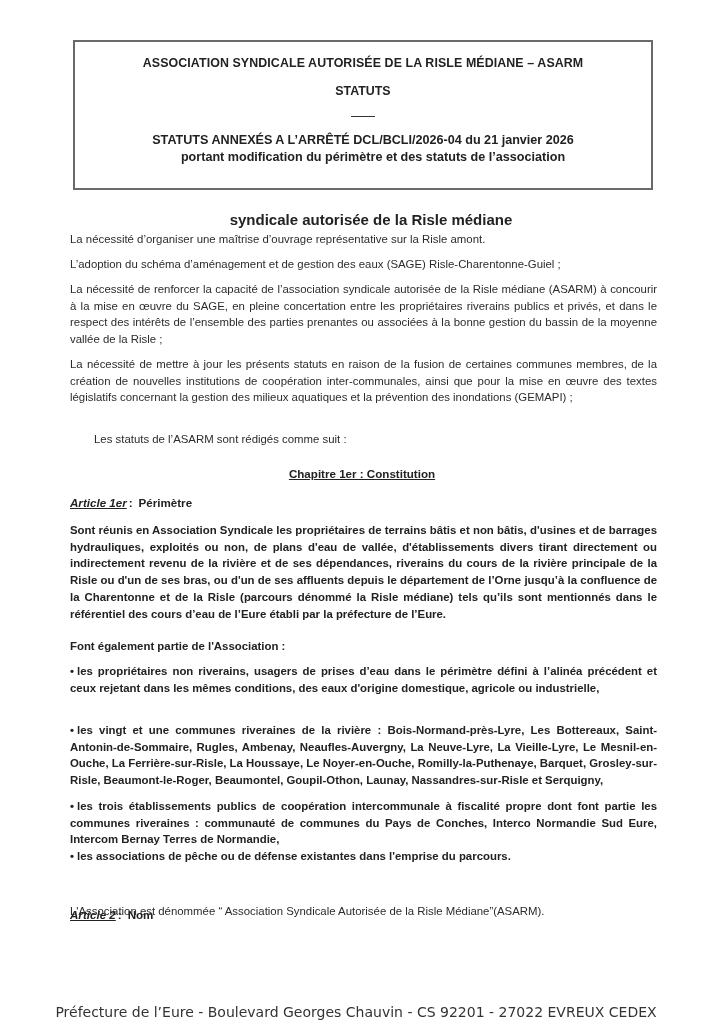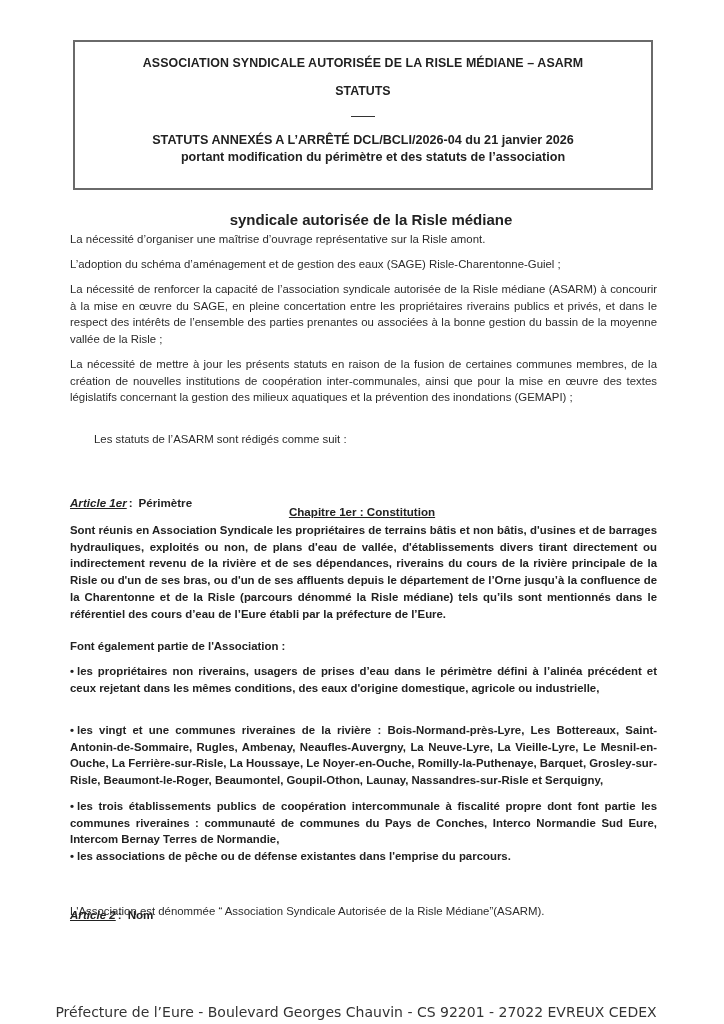--- a/index.html
+++ b/index.html
@@ -22,21 +22,21 @@
     .tb-line5 { position: absolute; left: 16px; right: 0; top: 125px; font-size: 15px; margin-top: 44px; }
 
     .body-text {
       position: absolute; left: 70px; width: 587px;
       font-size: 11.4px; line-height: 16.7px; color: #2b2b2b;
     }
     .just { text-align: justify; text-align-last: left; }
     .bold { font-weight: bold; color: #222; }
     .chapter {
       position: absolute; left: 0; width: 724px; text-align: center;
-      font-size: 11.6px; font-weight: bold; text-decoration: underline; color: #222; margin-top: 38px;
+      font-size: 11.6px; font-weight: bold; text-decoration: underline; color: #222;
     }
     .article {
       position: absolute; left: 70px; font-size: 11.6px; font-weight: bold; color: #222;
     }
     .article .art-num { font-style: italic; text-decoration: underline; }
     .article .art-sep { margin-left: 2px; }
     .article .art-title { margin-left: 6px; }
     .footer {
       position: absolute; left: 0; width: 712px; text-align: center;
       font-family: "DejaVu Sans", sans-serif; font-size: 14px; color: #333; line-height: 12px; margin-top: 36px;

